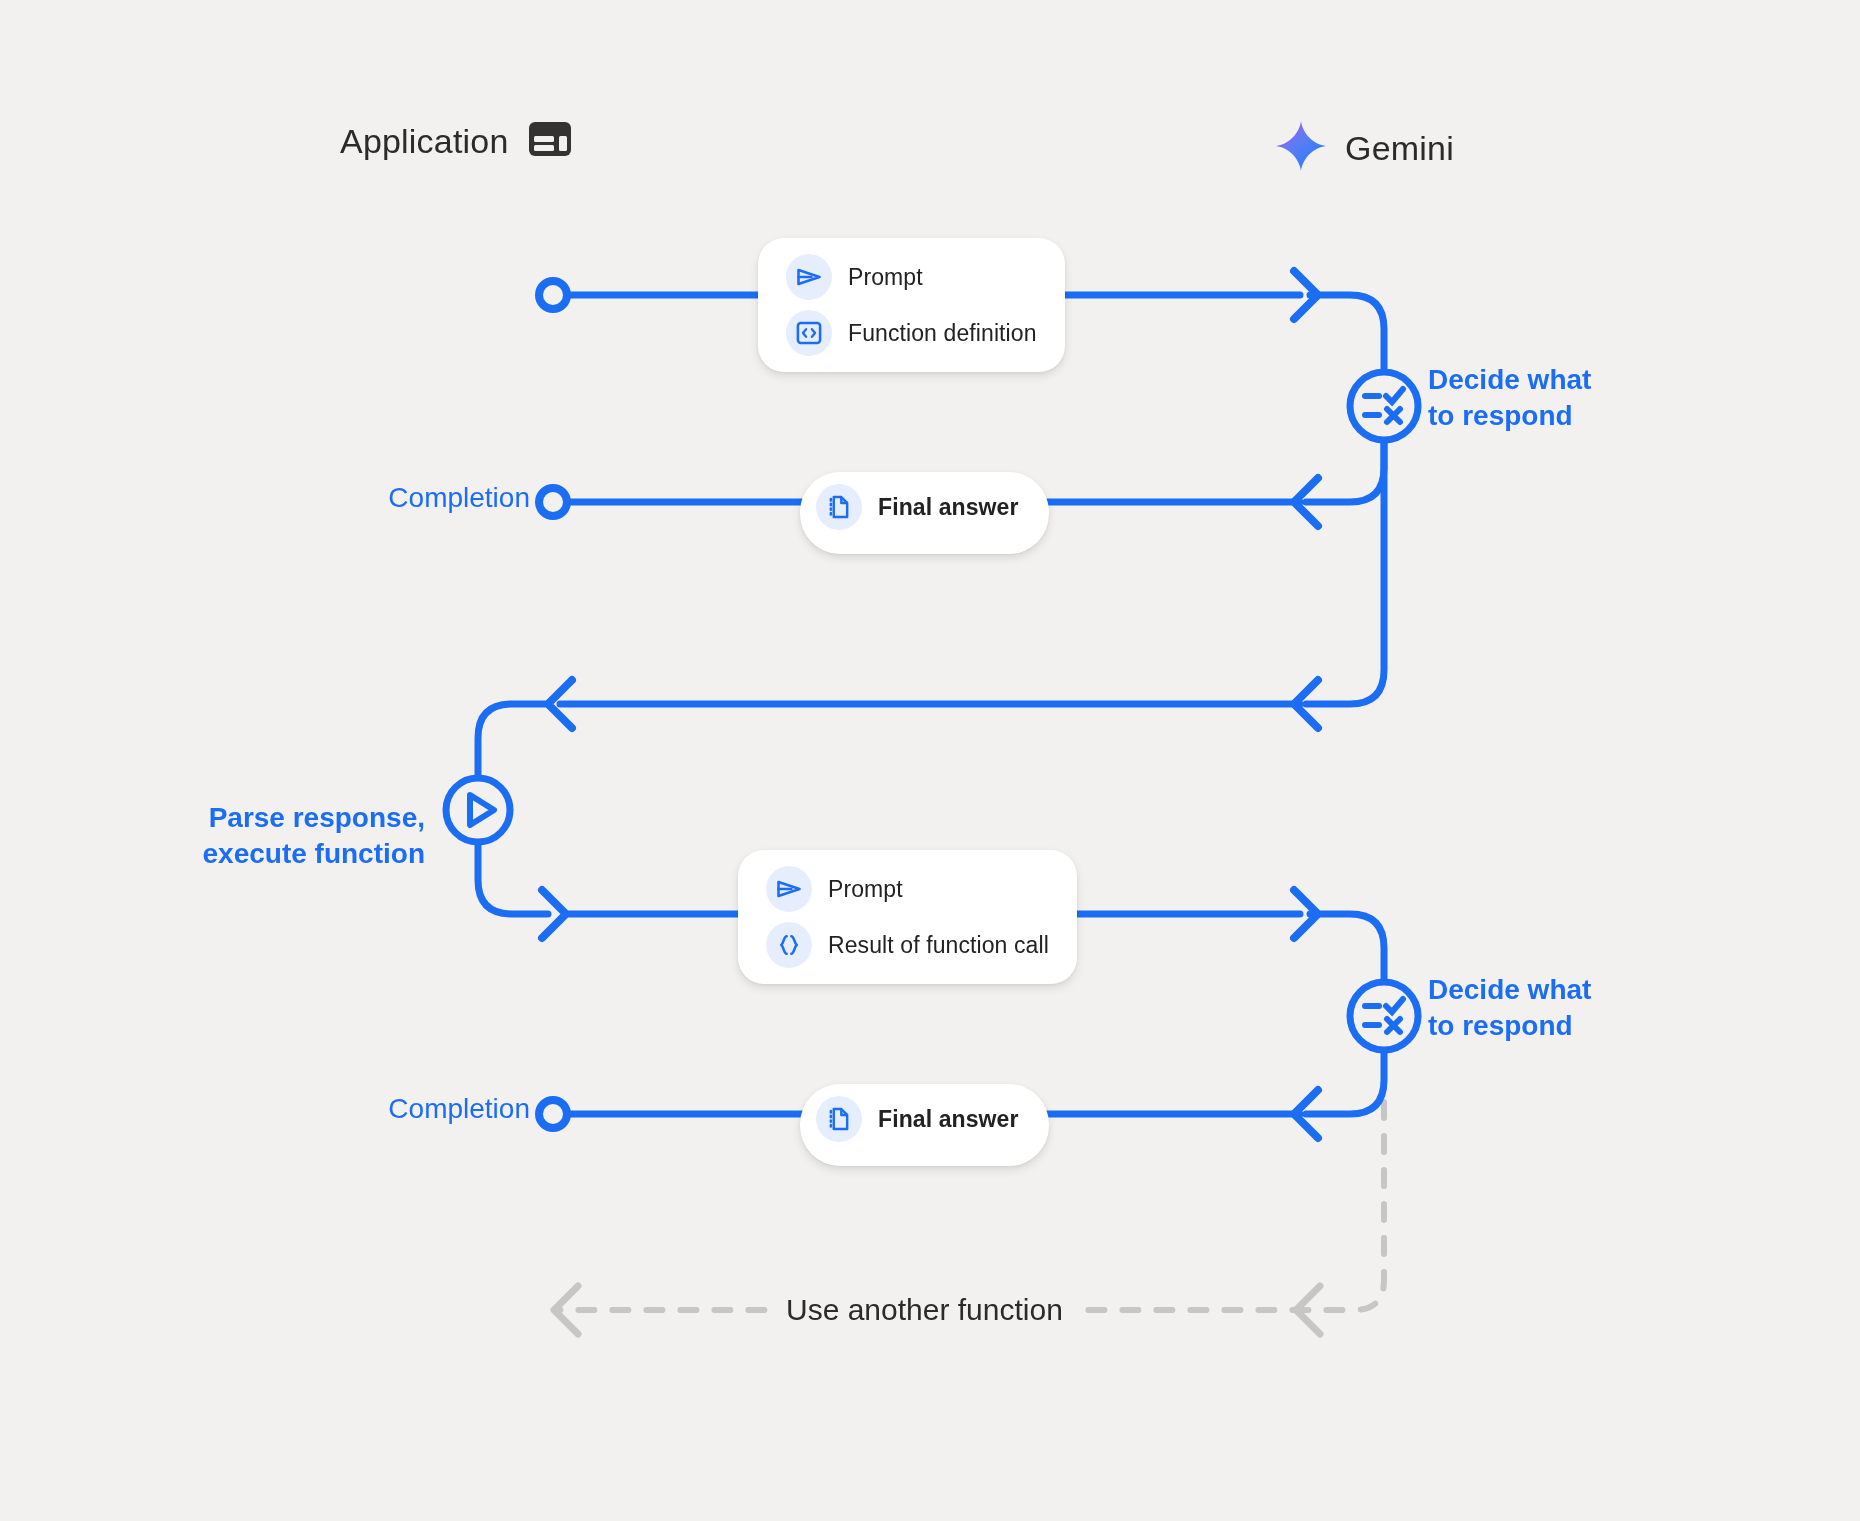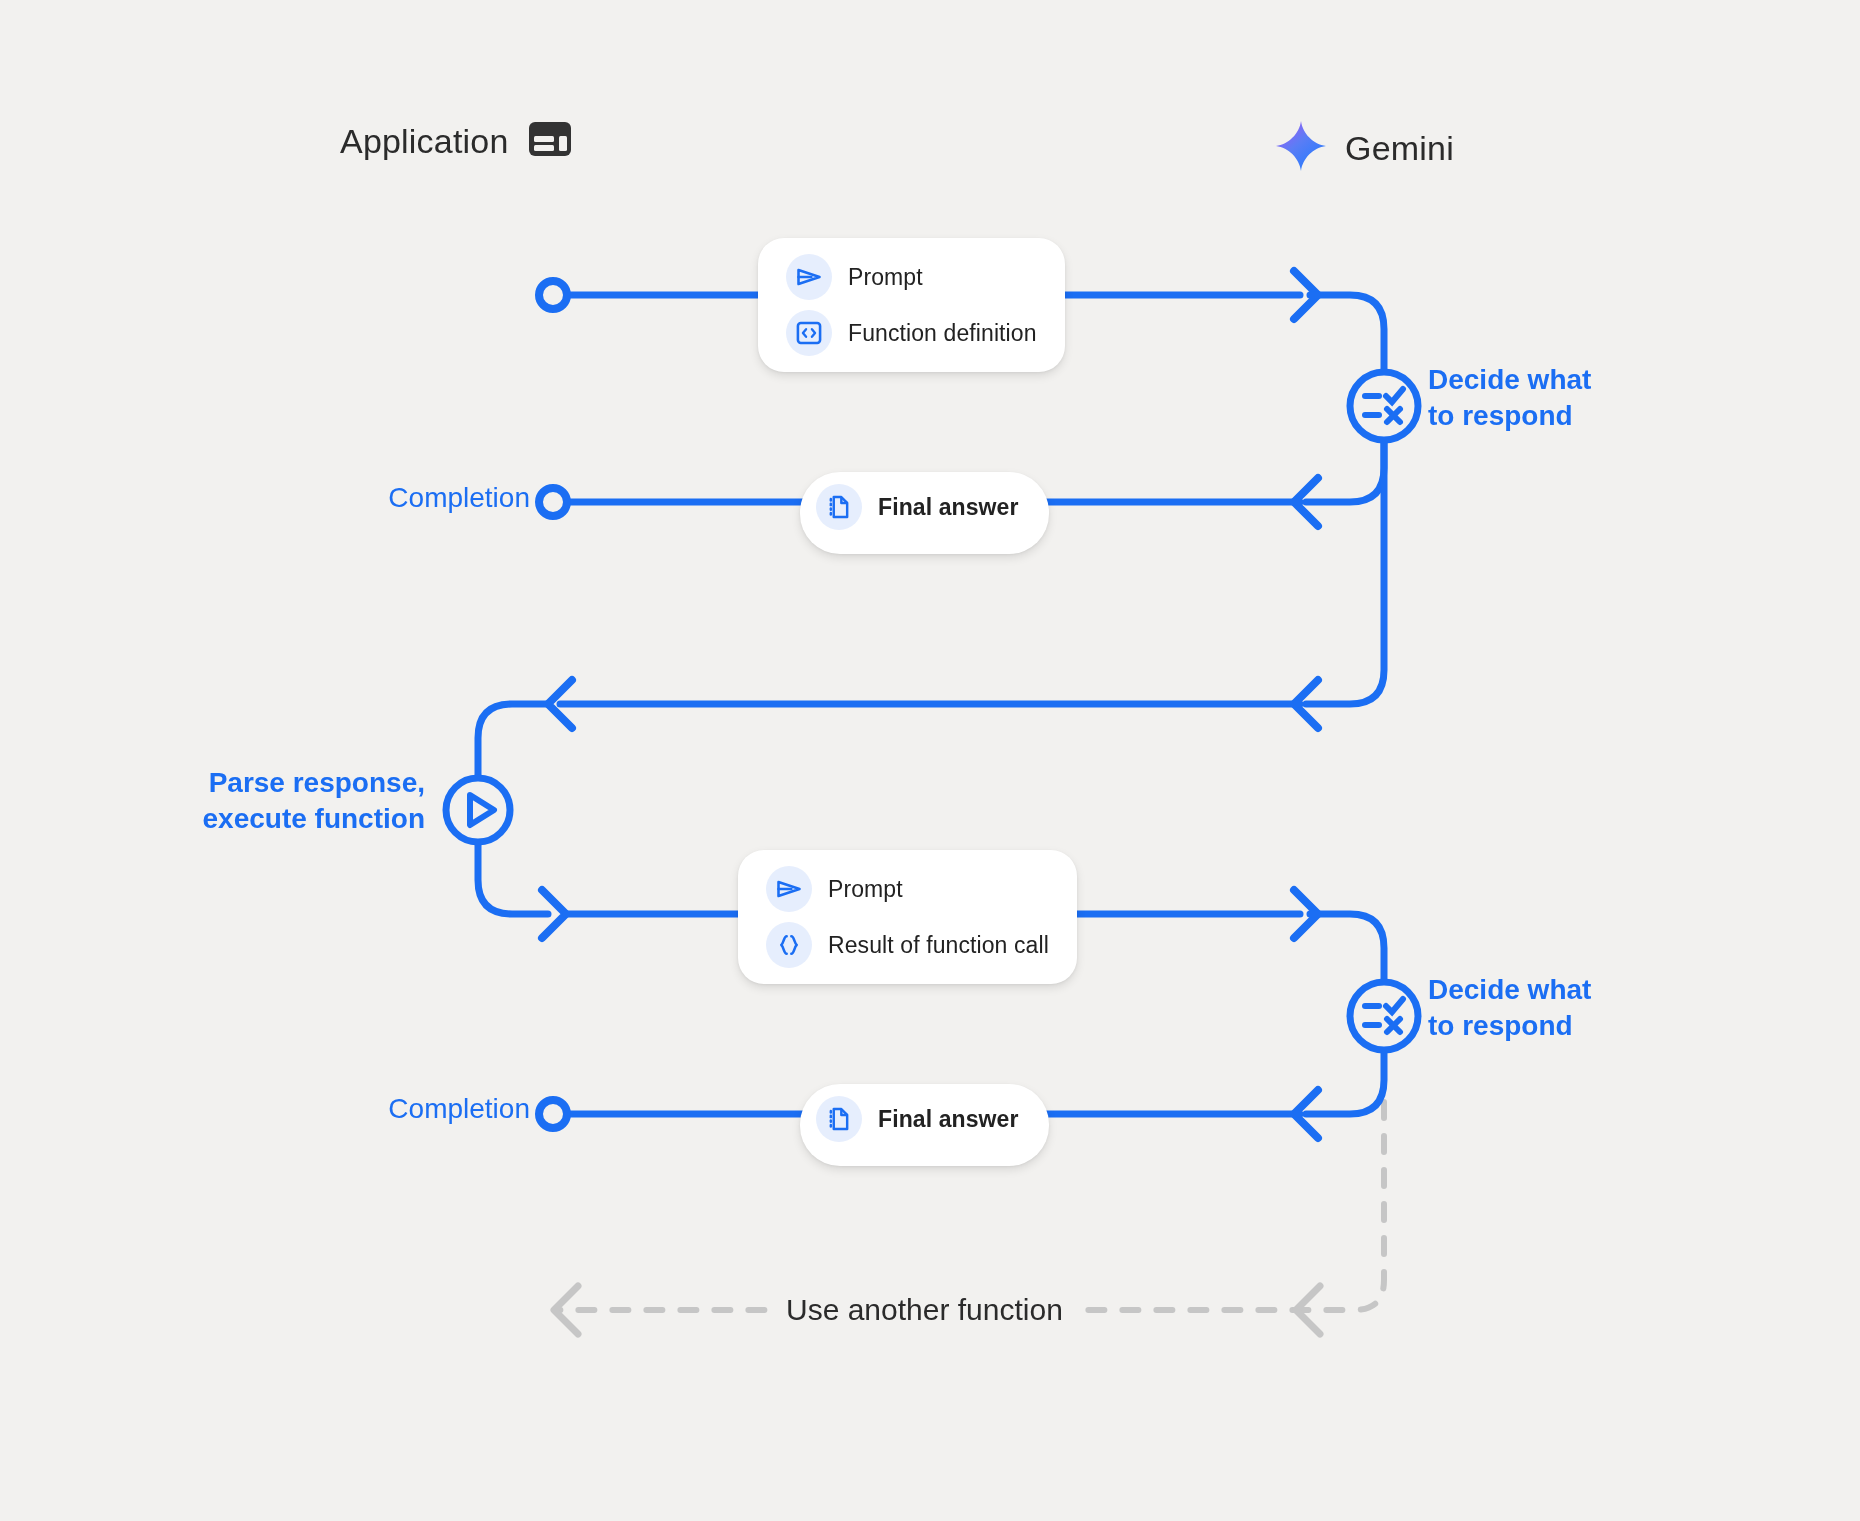--- a/index.html
+++ b/index.html
@@ -52,21 +52,21 @@
     font-size: 28px;
     font-weight: 700;
     line-height: 1.28;
     white-space: pre-line;
   }
   .caption.right { text-align: left; }
   .caption.left  { text-align: right; }
 
   #cap-decide-1   { left: 1428px; top: 362px; }
   #cap-decide-2   { left: 1428px; top: 972px; }
-  #cap-parse      { left: 190px;  top: 765px; width: 235px; }
+  #cap-parse      { left: 190px;  top: 800px; width: 235px; }
 
   .node-label {
     position: absolute;
     color: #1B6EF3;
     font-size: 28px;
     font-weight: 400;
     white-space: nowrap;
     text-align: right;
   }
   #lbl-completion-1 { left: 360px; top: 482px; width: 170px; }

